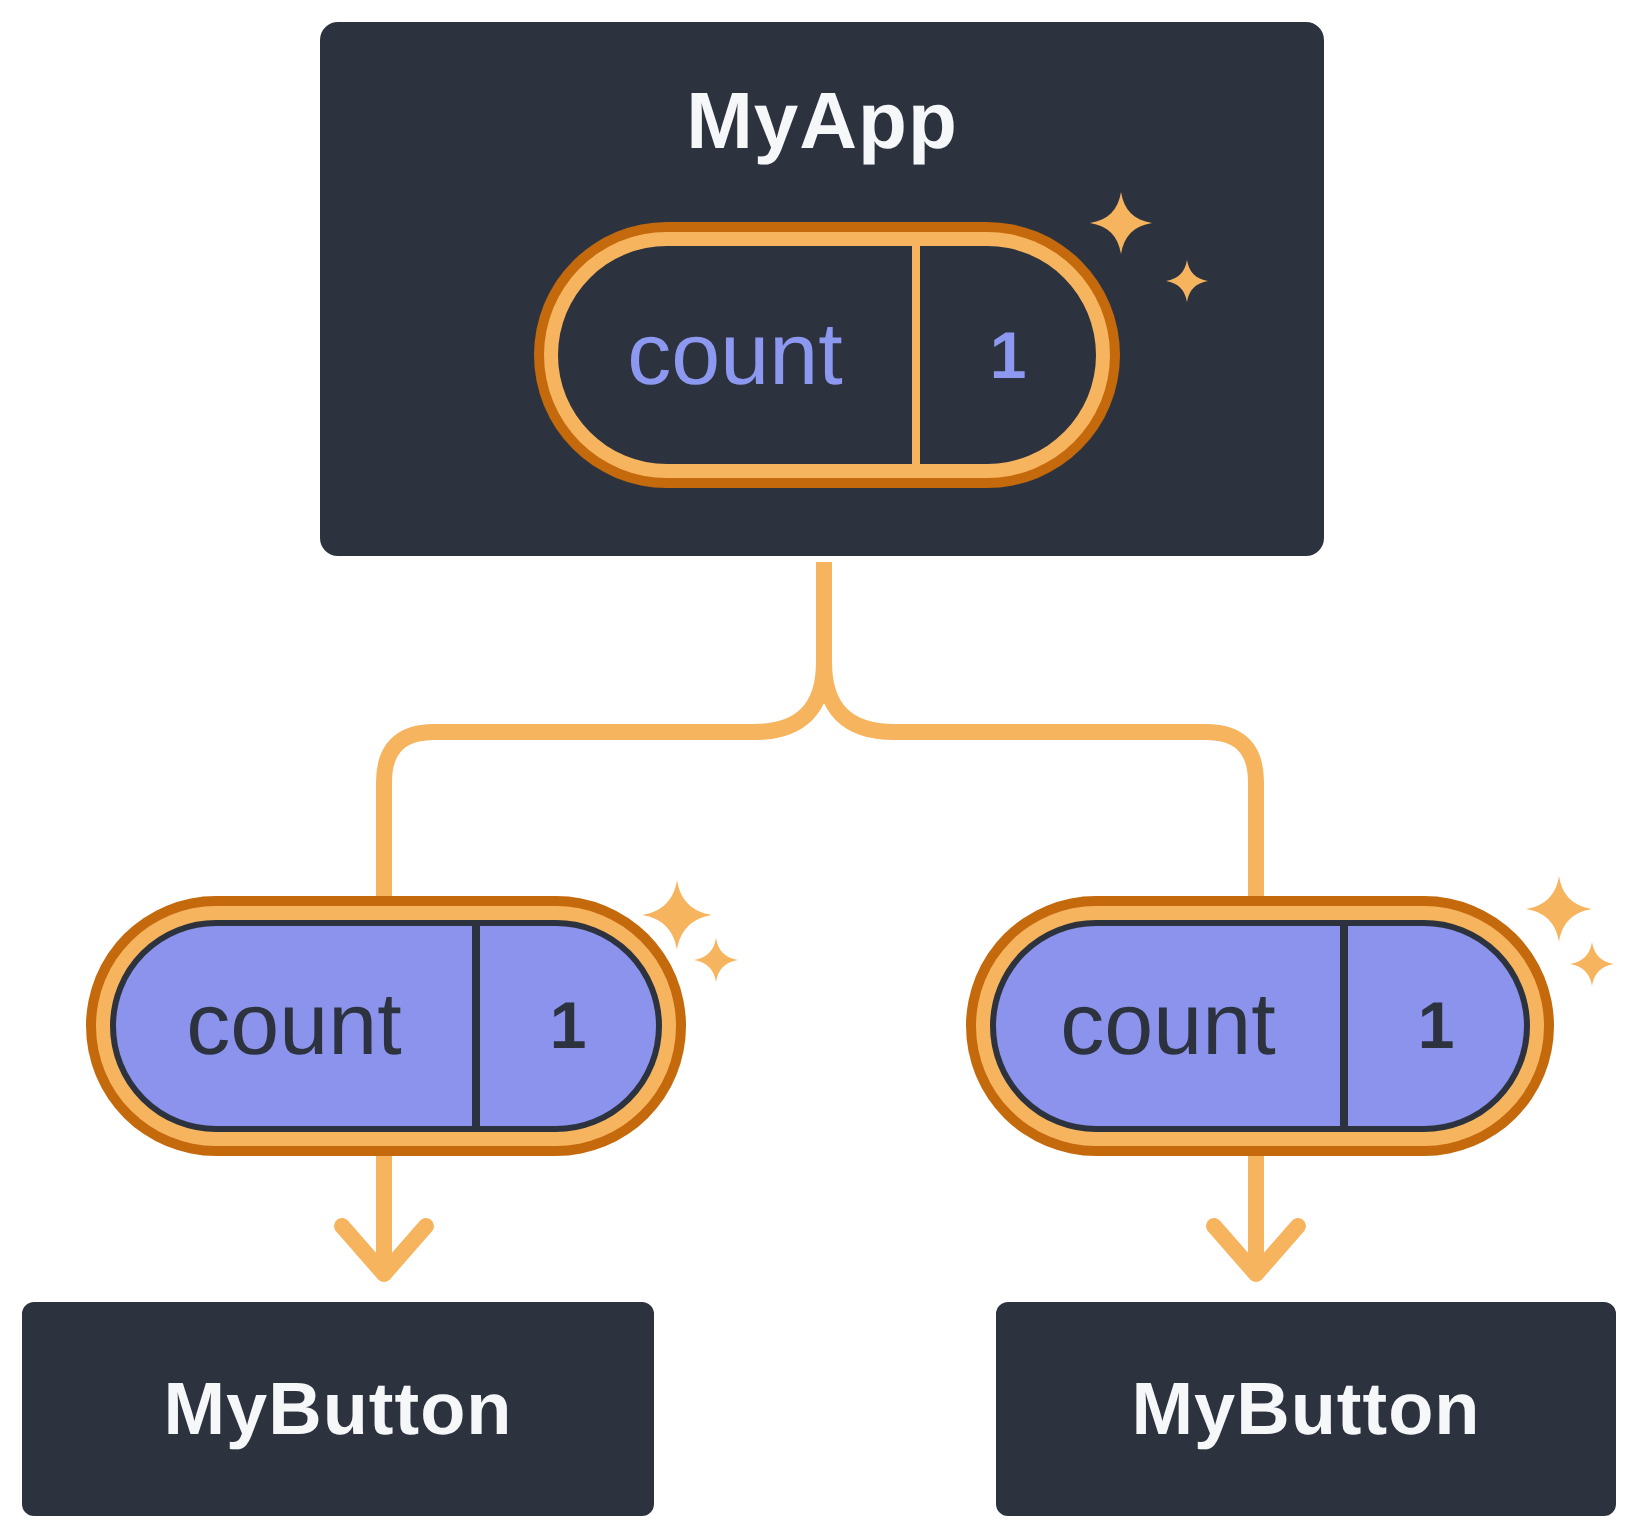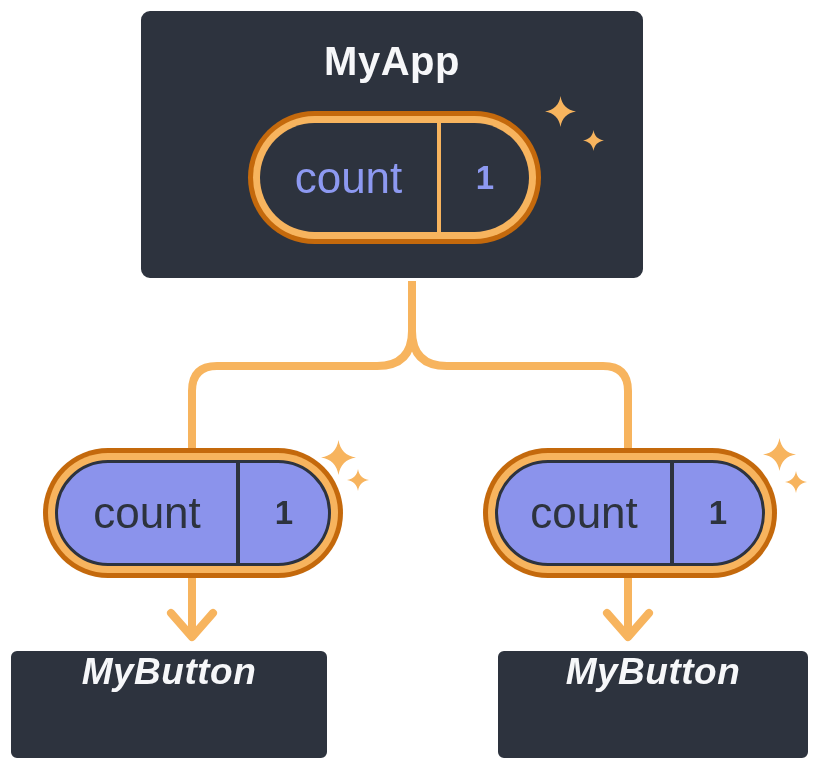--- a/index.html
+++ b/index.html
@@ -13,23 +13,23 @@
   .node{
     position:absolute;box-sizing:border-box;z-index:1;
     background:var(--node-bg);
     border:3px solid var(--node-border);
     border-radius:12px;
   }
   .node-title{
     color:var(--node-text);
     font-size:40px;font-weight:600;text-align:center;letter-spacing:.5px;
   }
-  .root{left:138px;top:8px;width:508px;height:273px;}
+  .root{left:157px;top:8px;width:508px;height:273px;}
   .root .node-title{margin-top:28px;}
-  .child{display:flex;justify-content:center;border-radius:9px;font-style:italic;}
+  .child{display:flex;align-items:center;justify-content:center;border-radius:9px;}
   .child .node-title{font-size:37px;margin:0;}
   .pill{
     position:absolute;z-index:2;box-sizing:border-box;display:flex;
     background:var(--orange-dark);border-radius:999px;padding:5px;
   }
   .pill-mid{flex:1;display:flex;background:var(--orange-light);border-radius:999px;padding:7px;}
   .pill-inner{flex:1;display:flex;border-radius:999px;overflow:hidden;box-sizing:border-box;}
   .state-pill .pill-inner{background:var(--node-bg);}
   .prop-pill .pill-inner{background:var(--purple-fill);border:3px solid var(--dark-text);}
   .pill-label{flex:1;display:flex;align-items:center;justify-content:center;font-size:44px;font-weight:400;}

